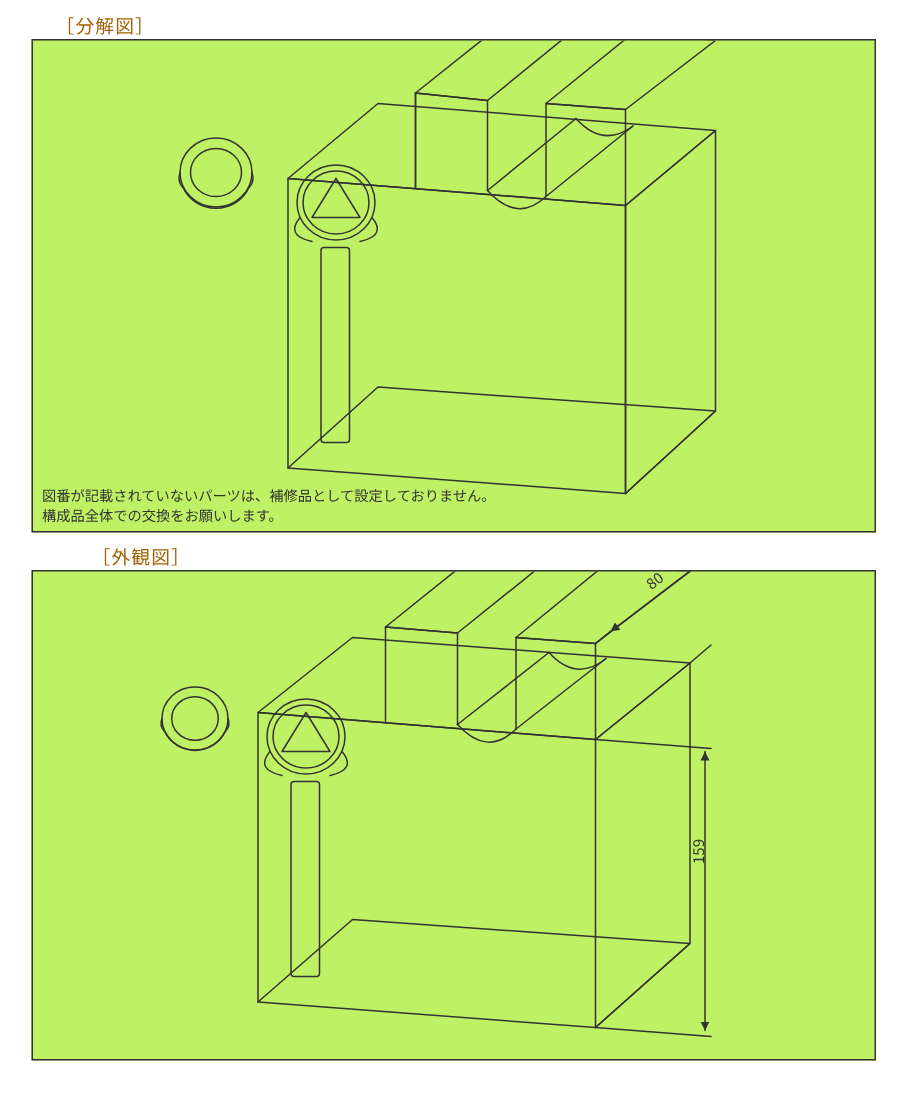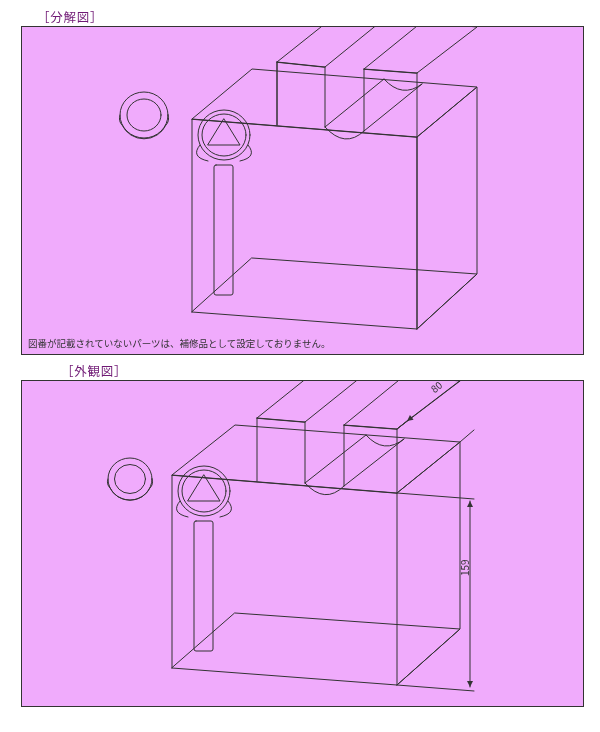--- a/index.html
+++ b/index.html
@@ -13,26 +13,26 @@
   }
   .page {
     position: relative;
     width: 600px;
     height: 732px;
   }
   .section-title {
     position: absolute;
     font-size: 12.5px;
     letter-spacing: 0.06em;
-    color: #701a75;
+    color: #a16207;
   }
   .panel {
     position: absolute;
     border: 1px solid #333;
-    background: #f0abfc;
+    background: #bef264;
   }
   .note {
     position: absolute;
     font-size: 9.5px;
     line-height: 1.35;
     color: #333;
   }
   svg.figure {
     position: absolute;
     top: 0;
@@ -110,20 +110,21 @@
 
           <path d="M-24 0 Q-26 6 -22 10"></path>
           <path d="M24 0  Q26 6  22 10"></path>
           <path d="M-22 10 A24 23 0 0 0 22 10"></path>
         </g>
       </g>
     </svg>
 
     <div class="note" style="left:6px; bottom:4px;">
       <div>図番が記載されていないパーツは、補修品として設定しておりません。</div>
+      <div>構成品全体での交換をお願いします。</div>
     </div>
   </div>
 
   <div class="section-title" style="left:37px; top:361px;margin-left:24px;">［外観図］</div>
 
   <div class="panel" style="left:21px; top:380px; width:561px; height:325px;">
 
     <svg class="figure" viewBox="0 0 561 325" width="561" height="325" xmlns="http://www.w3.org/2000/svg">
       <defs>
         <marker id="arrE" markerWidth="8" markerHeight="8" refX="6" refY="3" orient="auto">

